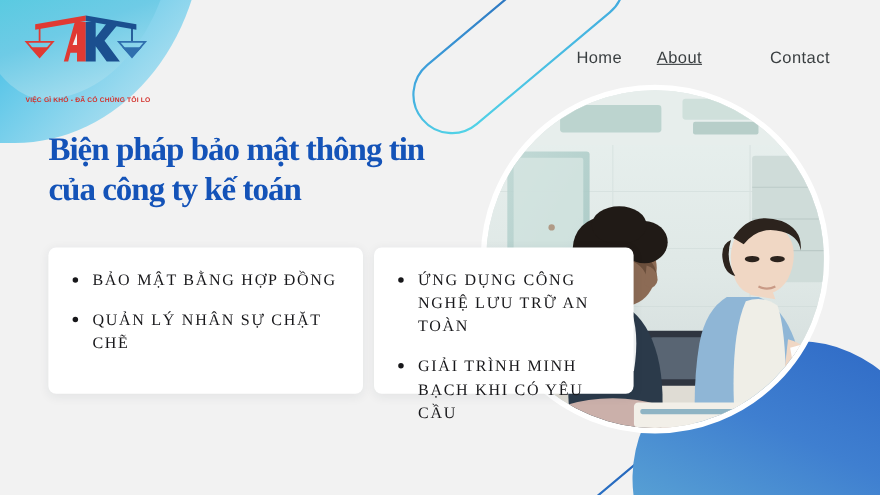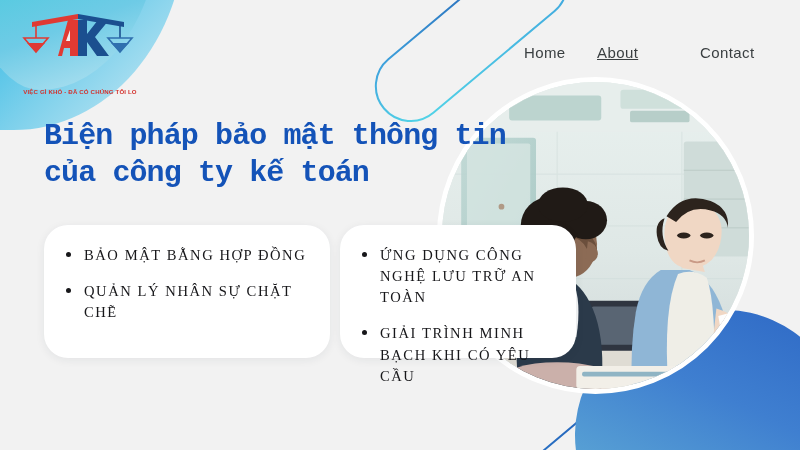--- a/index.html
+++ b/index.html
@@ -69,31 +69,31 @@
     width:317px; height:317px; border-radius:50%;
     border:5px solid #ffffff;
     overflow:hidden;
     background:#dfe5e4;
   }
   .photo-circle .scene{ position:absolute; inset:0; }
 
   
   .headline{
     position:absolute; left:44px; top:118px; width:470px;
-    font-family:Liberation Mono, monospace;
+    font-family:Liberation Serif, serif;
     font-weight:bold;
     font-size:30px; line-height:1.22;
     letter-spacing:-0.9px;
     color:#1453b8;
   }
 
   
   .card{
     position:absolute; top:225px; height:133px;
-    background:#fff; border-radius:24px;
+    background:#fff; border-radius:7px;
     box-shadow:0 2px 10px rgba(30,40,60,.07);
     padding:20px 18px 0 22px;
   }
   .card-left { left:44px;  width:286px; }
   .card-right{ left:340px; width:236px; }
   .card ul{ list-style:none; }
   .card li{
     position:relative;
     font-family:"Liberation Serif", serif;
     font-size:14.6px; line-height:1.45;

